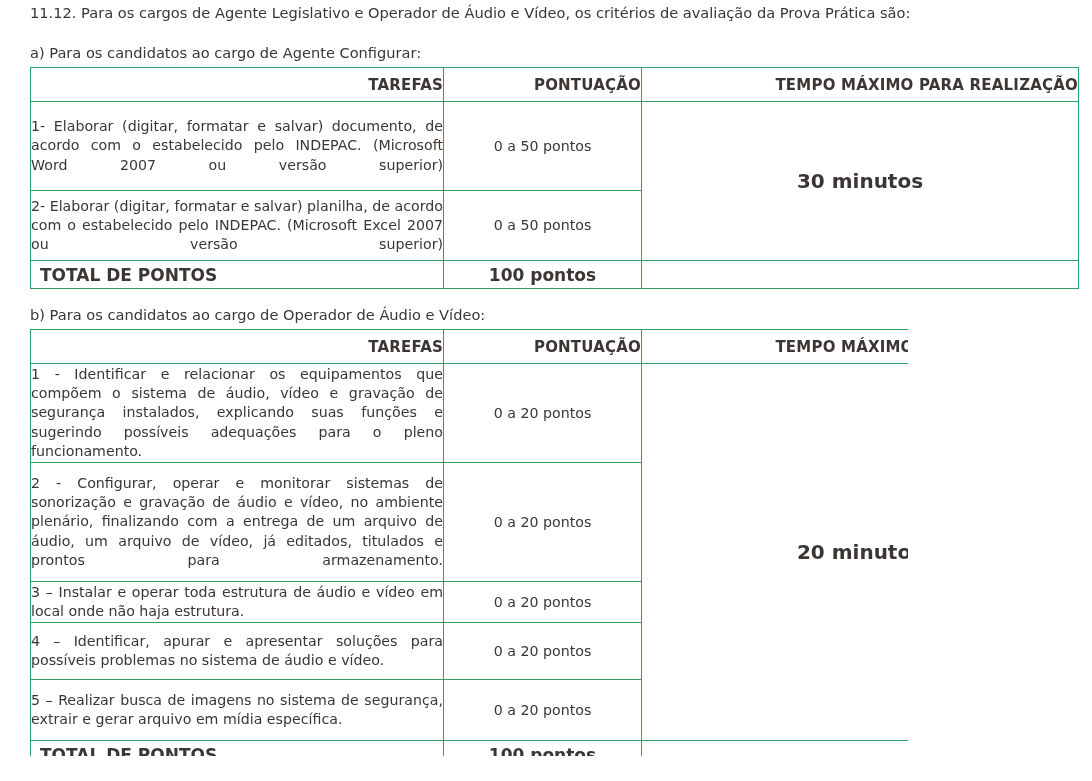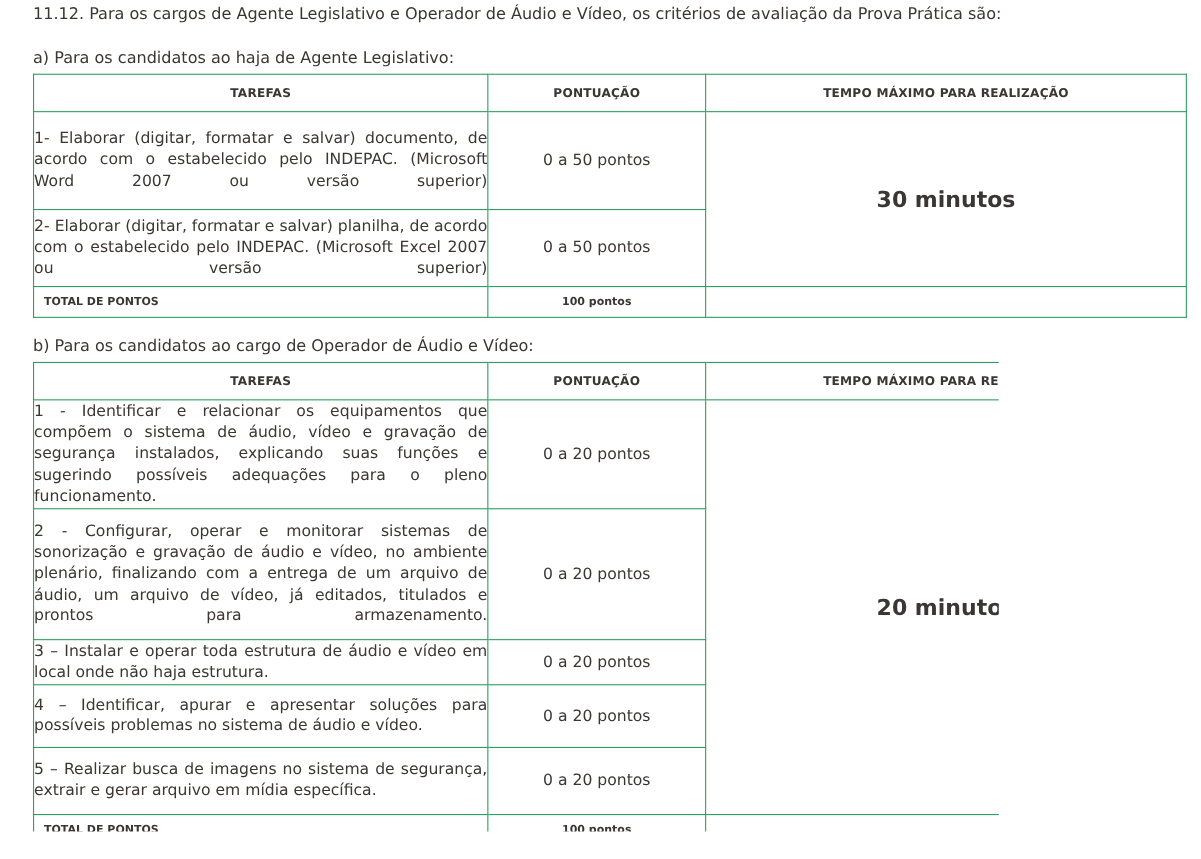--- a/index.html
+++ b/index.html
@@ -69,22 +69,22 @@
     padding: 0;
     background: #ffffff;
   }
 
   
   col.c-task  { width: 413px; }
   col.c-score { width: 198px; }
   col.c-time  { width: 437px; }
 
   th.hd {
-    text-align: center;
-    font-size: 11px;
+    text-align: right;
+    font-size: 15px;
     font-weight: bold;
     letter-spacing: .2px;
     color: #3b3633;
     height: 33px;
     padding: 2px 4px;
   }
 
   td.task {
     text-align: justify;
     text-align-last: justify;
@@ -108,21 +108,21 @@
   td.time {
     text-align: center;
     font-size: 20px;
     font-weight: bold;
     color: #3b3633;
     padding: 3px 4px;
   }
 
   tr.total td {
     font-weight: bold;
-    font-size: 10px;
+    font-size: 17px;
     height: 27px;
   }
   tr.total td.total-label {
     text-align: left;
     padding-left: 9px;
   }
   tr.total td.total-value {
     text-align: center;
     margin-top: 41px;
   }
@@ -146,21 +146,21 @@
 </style>
 </head>
 <body>
 
 <div class="page">
 
   <div class="clipped-top-line"></div>
 
   <p class="para para-intro">11.12. Para os cargos de Agente Legislativo e Operador de Áudio e Vídeo, os critérios de avaliação da Prova Prática são:</p>
 
-  <p class="para para-a">a) Para os candidatos ao haja de Agente Legislativo:</p>
+  <p class="para para-a">a) Para os candidatos ao cargo de Agente Configurar:</p>
 
   <table class="crit">
     <colgroup>
       <col class="c-task">
         <col class="c-score">
         <col class="c-time">
     </colgroup>
     <thead>
       <tr>
         <th class="hd">TAREFAS</th>

